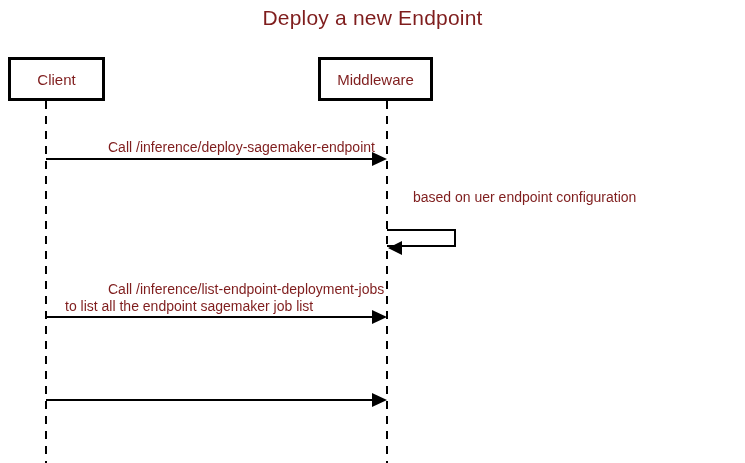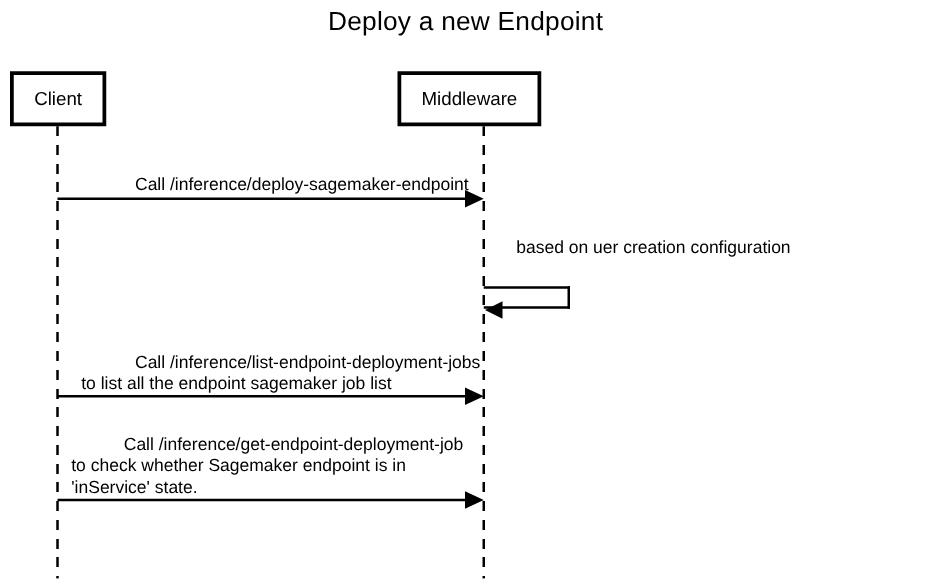--- a/index.html
+++ b/index.html
@@ -6,21 +6,21 @@
     margin: 0;
     padding: 0;
     background: #ffffff;
   }
   #canvas {
     position: relative;
     width: 745px;
     height: 463px;
     background: #ffffff;
     font-family: "Liberation Sans", "DejaVu Sans", sans-serif;
-    color: #000000;
+    color: #7f1d1d;
     overflow: hidden;
   }
   .title {
     position: absolute;
     left: 0;
     right: 0;
     top: 6px;
     text-align: center;
     font-size: 21px;
     letter-spacing: 0.2px;
@@ -30,21 +30,21 @@
     top: 57px;
     height: 44px;
     border: 3px solid #000000;
     box-sizing: border-box;
     display: flex;
     align-items: center;
     justify-content: center;
     font-size: 15px;
     background: #ffffff;
   }
-  #actor-client { left: 8px; width: 77px; }
+  #actor-client { left: 8px; width: 97px; }
   #actor-middleware { left: 318px; width: 115px; }
 
   .lifeline {
     position: absolute;
     top: 101px;
     width: 2px;
     height: 362px;
     background: repeating-linear-gradient(180deg, #000000 0px, #000000 8px, transparent 8px, transparent 15px);
   }
   #lifeline-client { left: 45px; }
@@ -128,33 +128,28 @@
   <div class="lifeline" id="lifeline-client"></div>
   <div class="lifeline" id="lifeline-middleware"></div>
 
   <div class="msg-label" id="msg1-label">
     <div class="indent-line">Call /inference/deploy-sagemaker-endpoint</div>
   </div>
   <div class="msg-line" id="msg1-line"></div>
   <div class="arrowhead-right" id="msg1-head"></div>
 
   <div class="msg-label" id="note-label">
-    <div class="cont-line">based on uer creation configuration</div>
+    <div class="cont-line">based on uer endpoint configuration</div>
   </div>
   <div id="self-loop"></div>
   <div class="arrowhead-left" id="self-head"></div>
 
   <div class="msg-label" id="msg2-label">
     <div class="indent-line">Call /inference/list-endpoint-deployment-jobs</div>
     <div>to list all the endpoint sagemaker job list</div>
   </div>
   <div class="msg-line" id="msg2-line"></div>
   <div class="arrowhead-right" id="msg2-head"></div>
 
-  <div class="msg-label" id="msg3-label">
-    <div class="indent-line">Call /inference/get-endpoint-deployment-job</div>
-    <div>to check whether Sagemaker endpoint is in</div>
-    <div>'inService' state.</div>
-  </div>
   <div class="msg-line" id="msg3-line"></div>
   <div class="arrowhead-right" id="msg3-head"></div>
 
 </div>
 
 </body></html>

